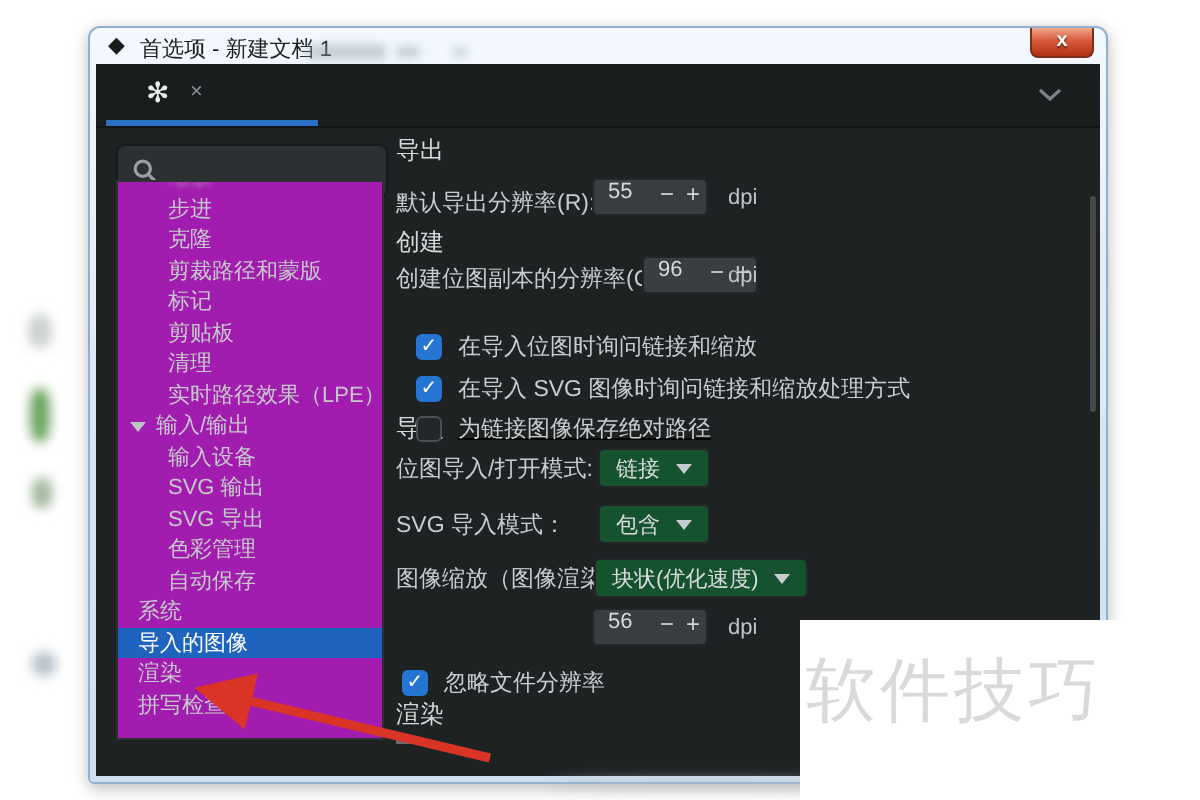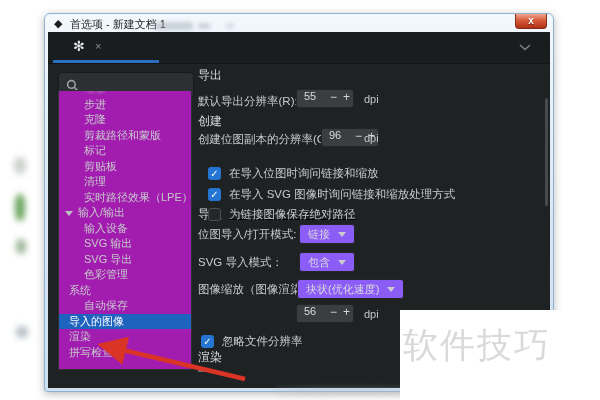--- a/index.html
+++ b/index.html
@@ -50,21 +50,21 @@
   .scroll-thumb{position:absolute;right:2px;top:66px;width:3px;height:108px;background:#464a4c;border-radius:2px;}
 
   
   .mheader{position:absolute;color:#d6d8da;font-size:12px;white-space:nowrap;}
   .mlabel{position:absolute;color:#c9ccce;font-size:11.5px;white-space:nowrap;}
   .unit{position:absolute;color:#c2c5c7;font-size:11px;}
   .spin{position:absolute;width:58px;height:19px;background:#3a3e41;border:1px solid #232628;
         border-radius:3px;display:flex;align-items:flex-start;color:#d8dadc;font-size:11px;box-sizing:border-box;}
   .spin-val{flex:1;padding-left:7px;}
   .spin-btn{width:13px;text-align:center;font-size:12px;color:#d3d5d7;}
-  .dd{position:absolute;height:20px;background:#8b5cf6;border:1px solid #232628;border-radius:3px;
+  .dd{position:absolute;height:20px;background:#14532d;border:1px solid #232628;border-radius:3px;
       display:inline-flex;align-items:center;padding:0 8px;color:#d8dadc;font-size:11px;box-sizing:border-box;white-space:nowrap;}
   .dd .caret{width:0;height:0;border-left:4px solid transparent;border-right:4px solid transparent;
              border-top:5px solid #c9ccce;margin-left:8px;}
   .cbrow{position:absolute;display:flex;align-items:center;height:15px;}
   .cb{width:13px;height:13px;border-radius:3px;background:#2476d2;display:inline-flex;
       align-items:center;justify-content:center;flex:none;}
   .cb.off{background:#24272a;border:1px solid #4b4f51;box-sizing:border-box;}
   .tick{color:#fff;font-size:10px;font-weight:bold;line-height:10px;}
   .cbl{margin-left:8px;color:#c9ccce;font-size:11.5px;white-space:nowrap;}
   .divider{position:absolute;background:#6a6e70;}
@@ -150,25 +150,25 @@
           </div>
         <div class="si child">
             <span>SVG 输出</span>
           </div>
         <div class="si child">
             <span>SVG 导出</span>
           </div>
         <div class="si child">
             <span>色彩管理</span>
           </div>
+        <div class="si child">
+            <span>自动保存</span>
+          </div>
         <div class="si">
             <span>系统</span>
-          </div>
-        <div class="si child">
-            <span>自动保存</span>
           </div>
         <div class="si selected">
             <span>导入的图像</span>
           </div>
         <div class="si">
             <span>渲染</span>
           </div>
         <div class="si">
             <span>拼写检查</span>
           </div>

